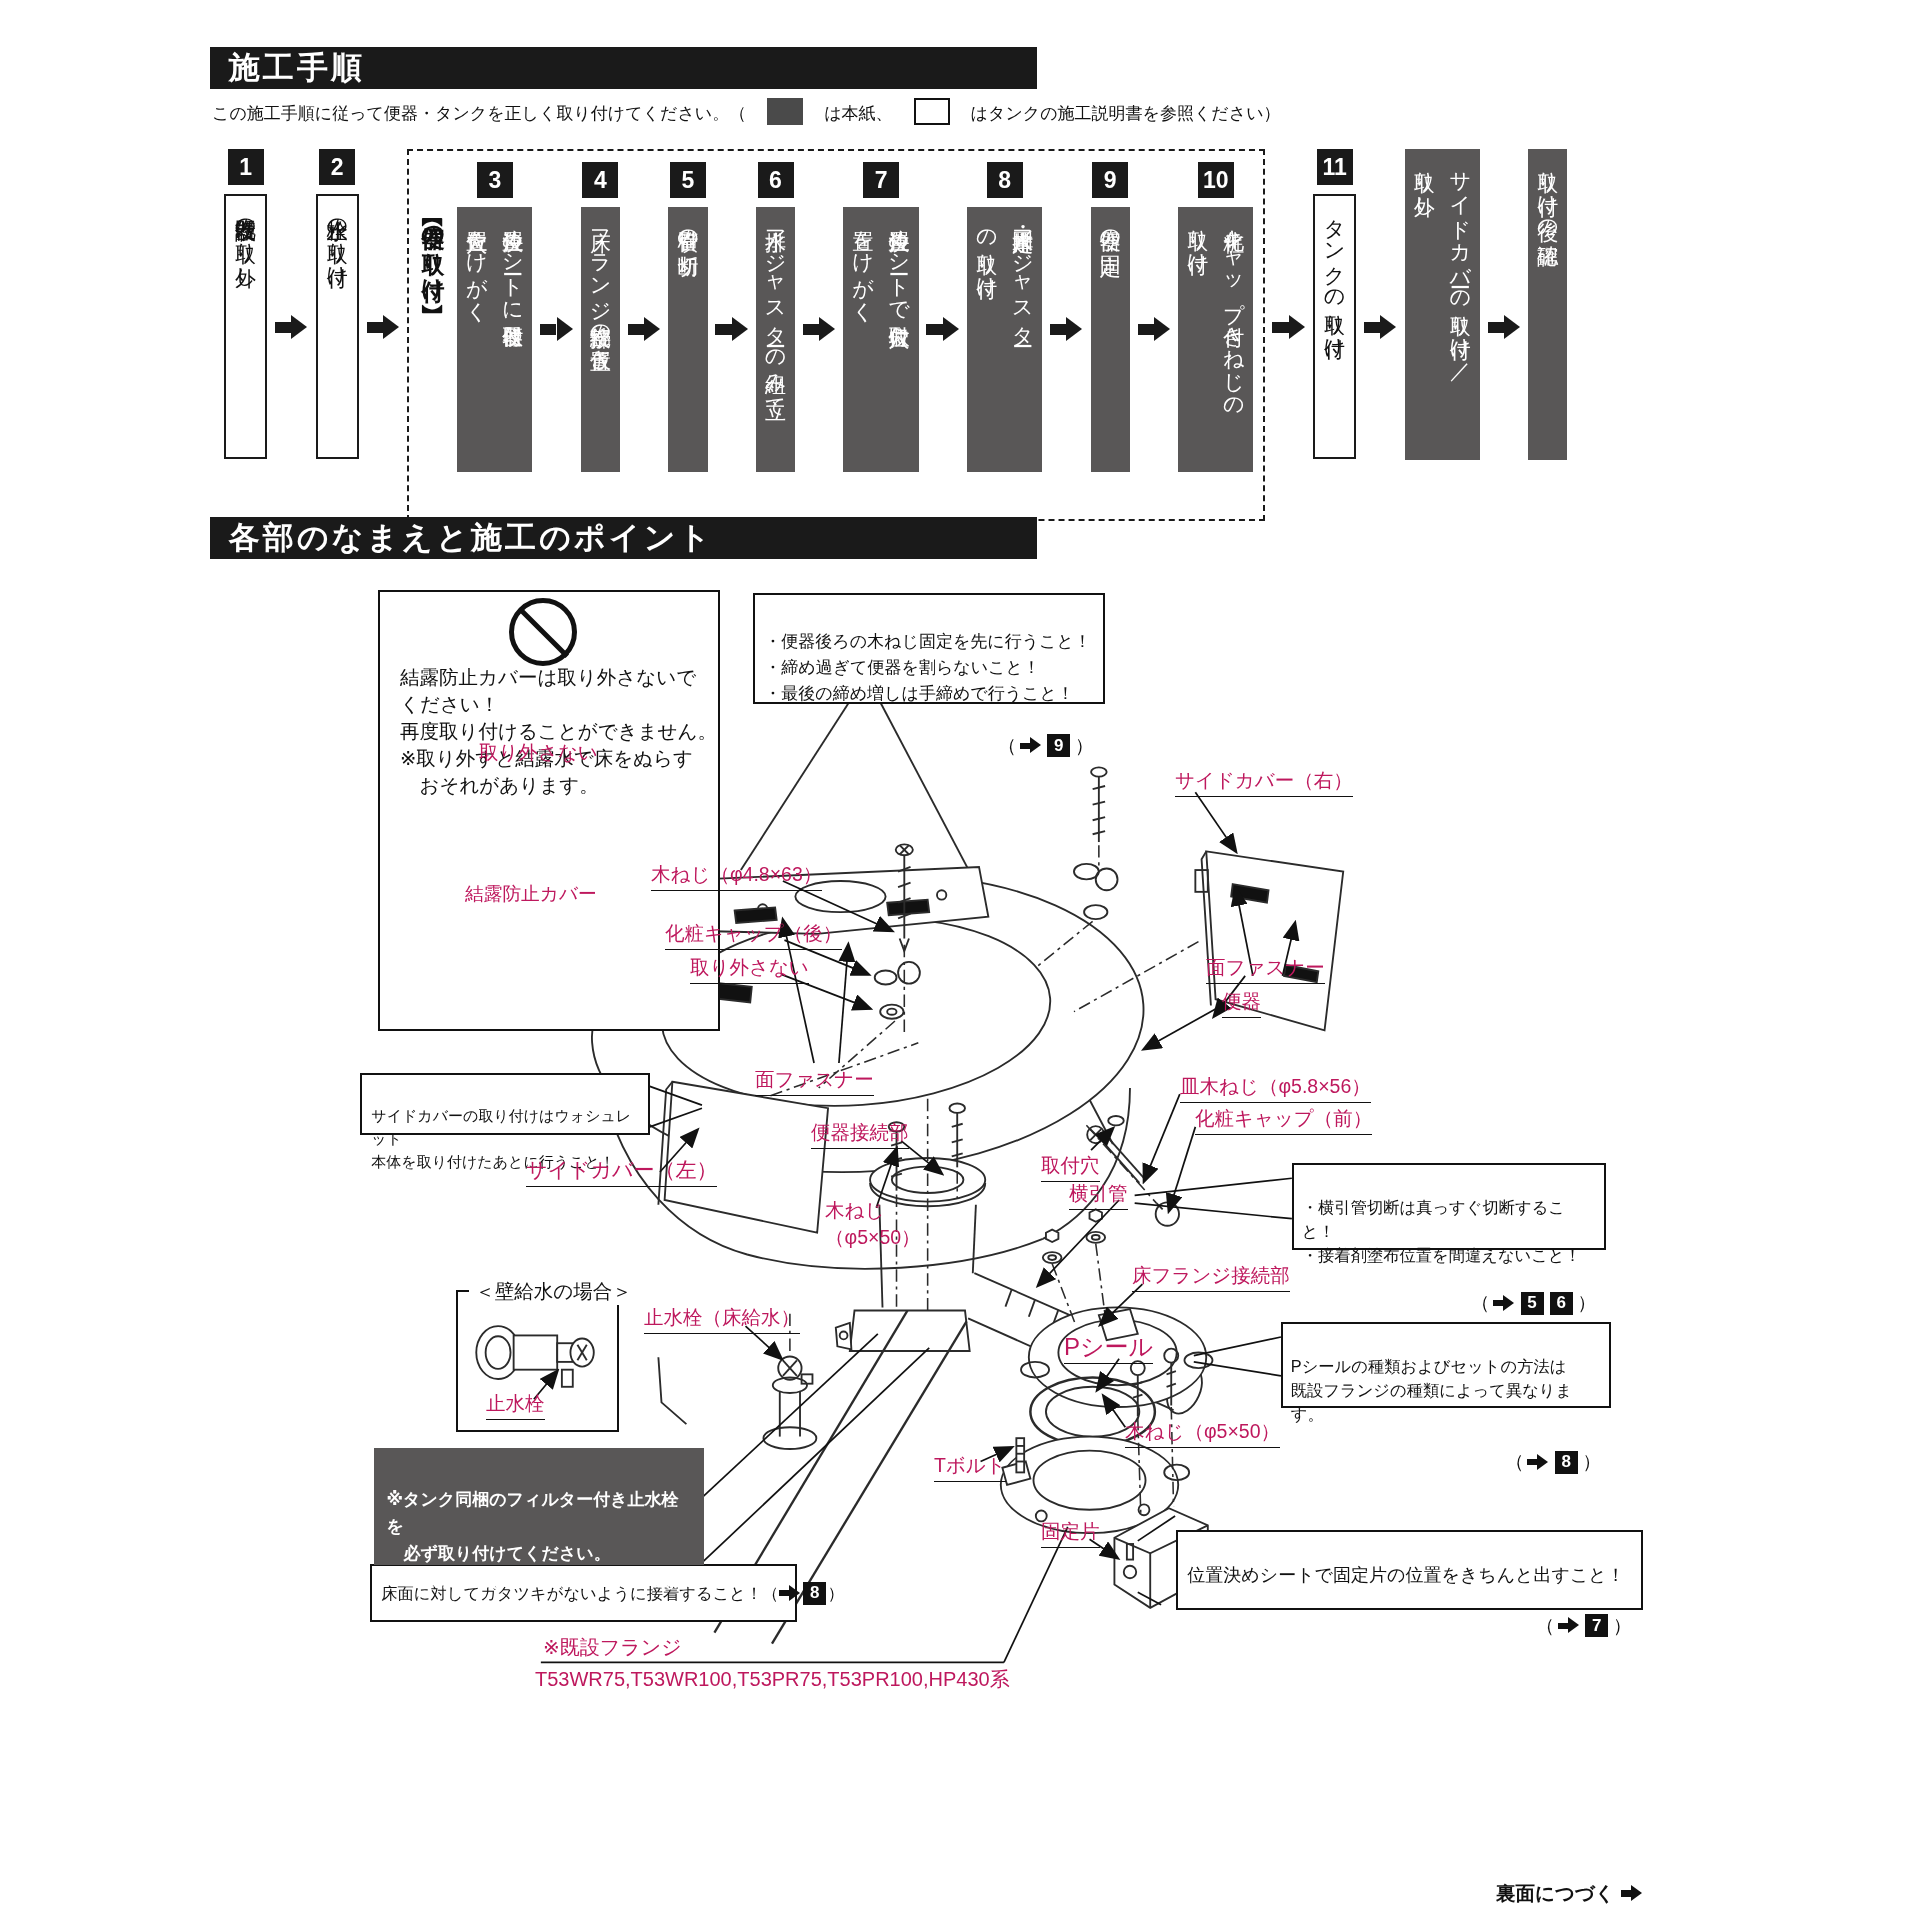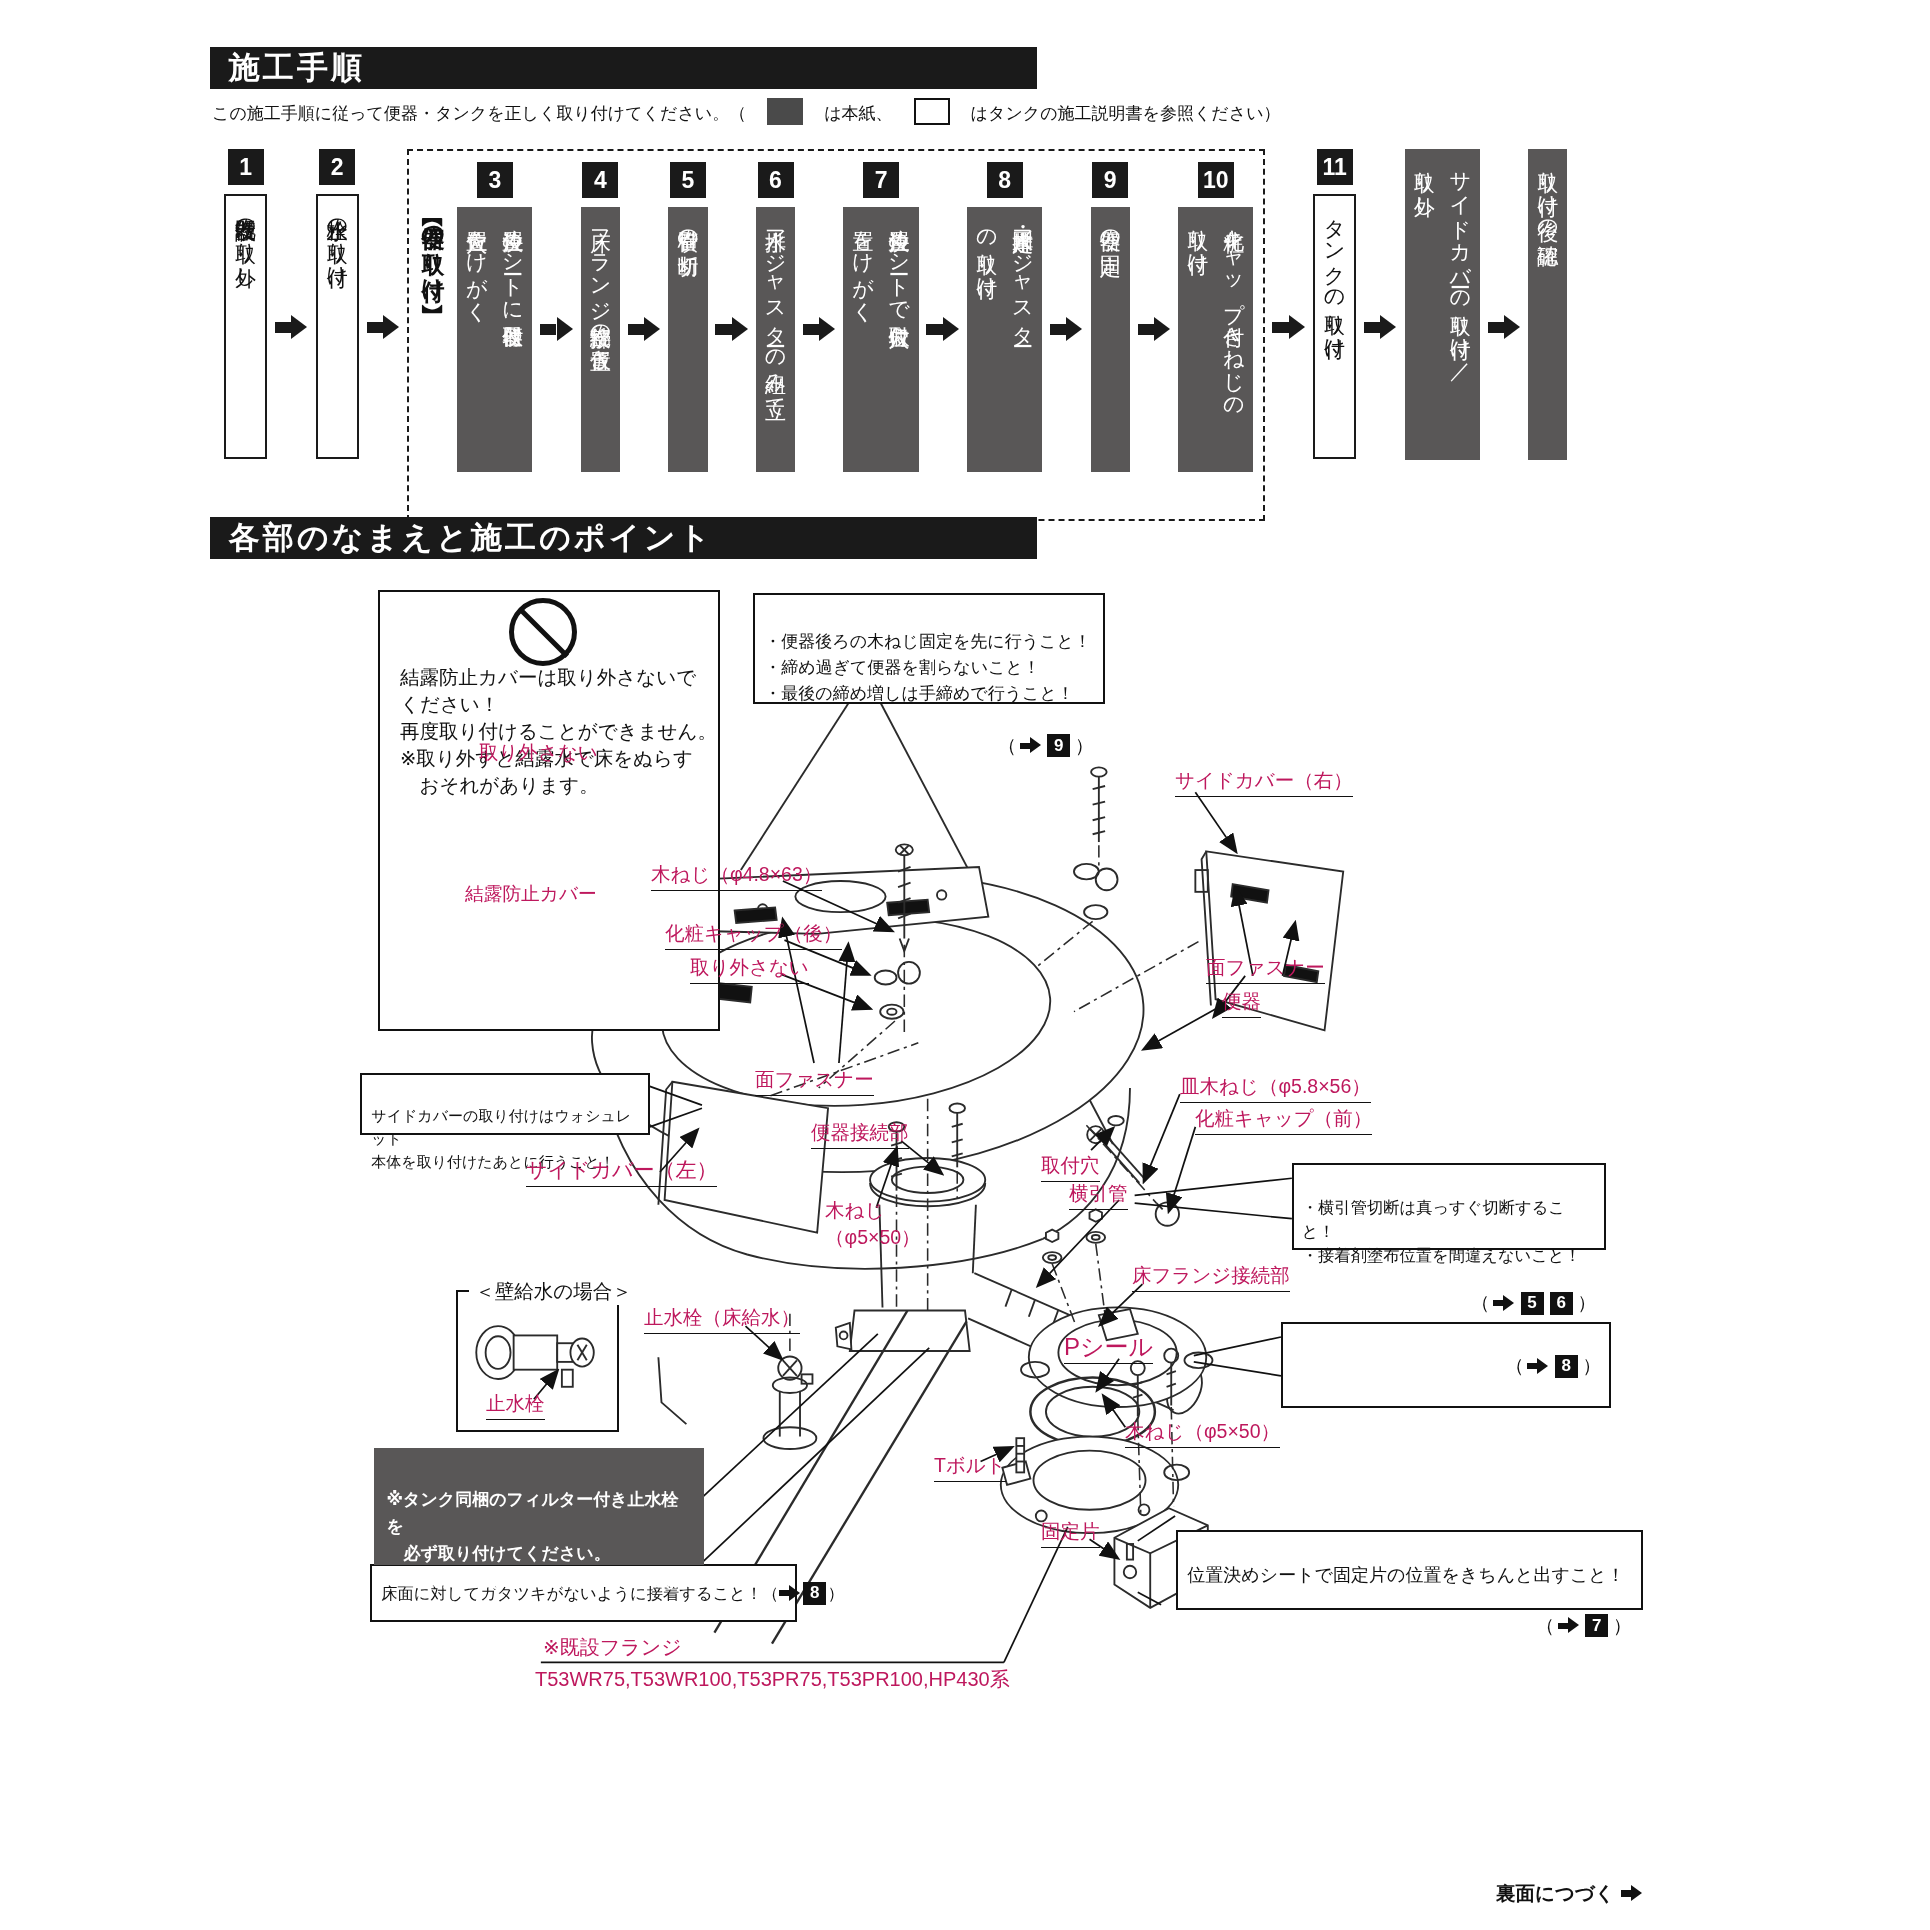--- a/index.html
+++ b/index.html
@@ -426,20 +426,22 @@
     <div class="refline">
       <span>（</span>
       <span class="marrow"></span>
       <span class="chip">5</span>
       <span class="chip">6</span>
       <span>）</span>
     </div>
   </div>
 
   <div class="nbox lay" style="left:1281px;top:1322px;width:330px;height:86px;font-size:16.3px;line-height:24px;padding:6.2px 7.8px">
+    <div>Pシールの種類およびセットの方法は
+既設フランジの種類によって異なります。</div>
     <div class="refline">
       <span>（</span>
       <span class="marrow"></span>
       <span class="chip">8</span>
       <span>）</span>
     </div>
   </div>
 
   <div class="nbox lay" style="left:1176px;top:1530px;width:467px;height:80px;font-size:18px;line-height:25px;padding:6.2px 9.3px">
     <div>位置決めシートで固定片の位置をきちんと出すこと！</div>

